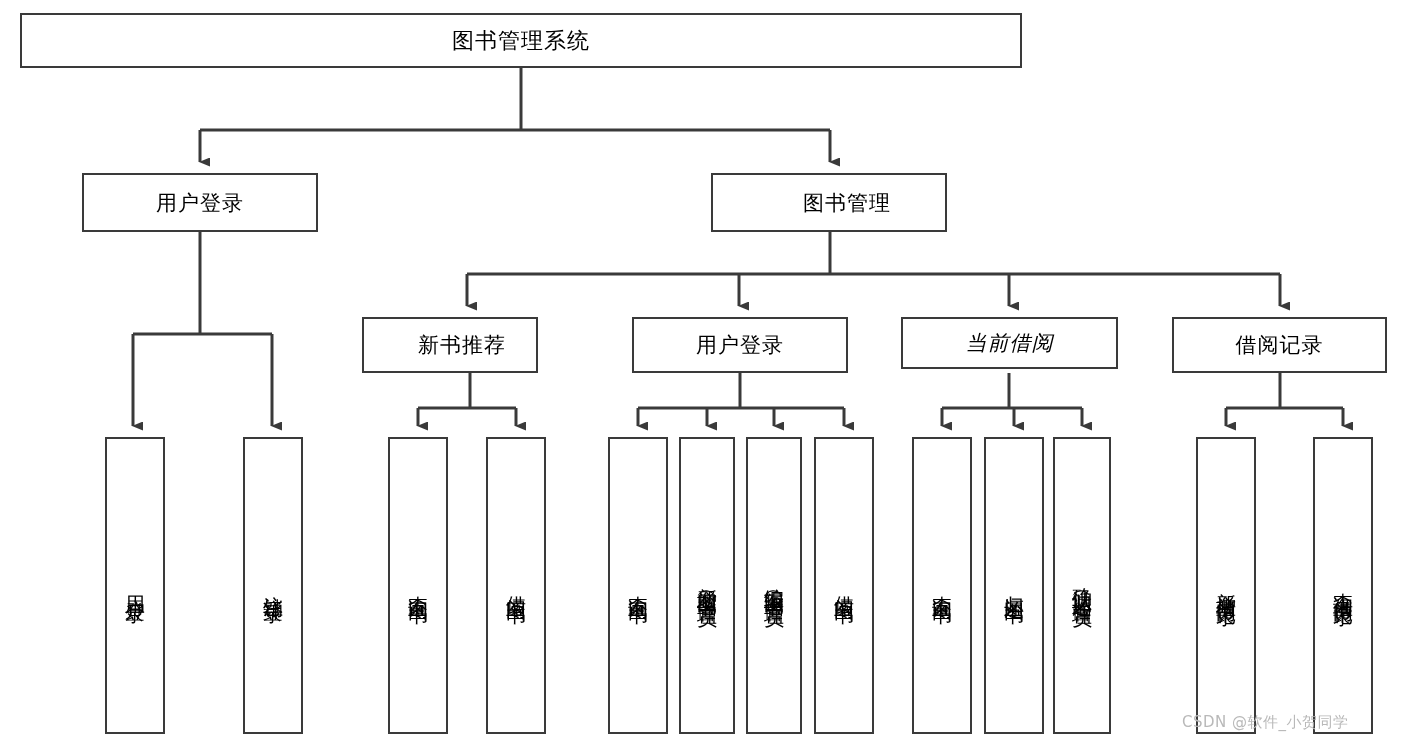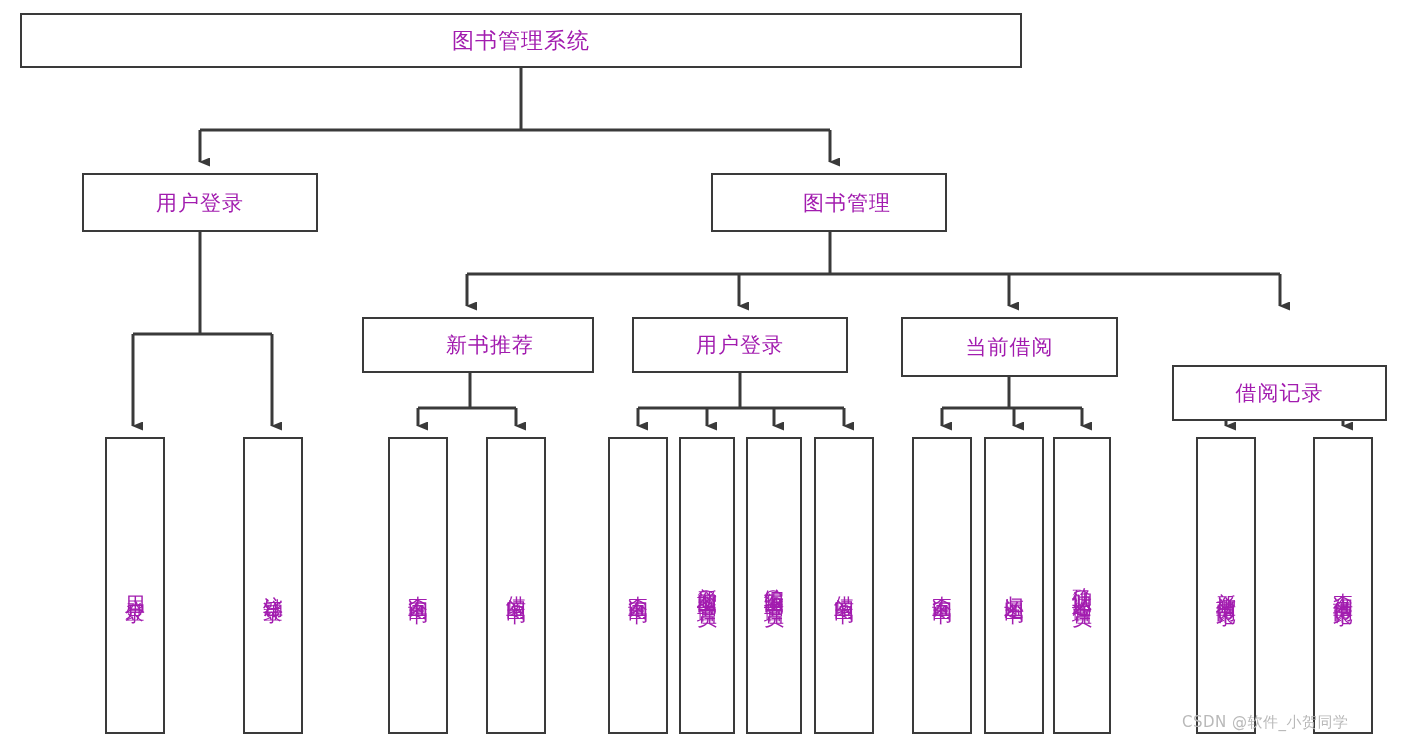--- a/index.html
+++ b/index.html
@@ -26,21 +26,21 @@
     pointer-events: none;
   }
   .node {
     position: absolute;
     box-sizing: border-box;
     border: 2.5px solid #3a3a3a;
     background: #ffffff;
     display: flex;
     align-items: center;
     justify-content: center;
-    color: #a21caf;
+    color: #000000;
     font-size: 21px;
     letter-spacing: 1px;
     z-index: 2;
     text-align: center;
   }
   .node.level0 { font-size: 22px; }
   .node.level1 { font-size: 21px; }
   .node.level2 { font-size: 21px; }
   .node.leaf {
     font-size: 20px;
@@ -126,30 +126,30 @@
     <span>图书管理系统</span>
   </div>
 
   <div class="node level1" style="left: 82px; top: 173px; width: 236px; height: 59px;">
     <span>用户登录</span>
   </div>
   <div class="node level1" style="left: 711px; top: 173px; width: 236px; height: 59px; padding-left: 36px;">
     <span>图书管理</span>
   </div>
 
-  <div class="node level2" style="left: 362px; top: 317px; width: 232px; height: 56px; padding-left: 24px;">
+  <div class="node level2" style="left: 362px; top: 317px; width: 176px; height: 56px; padding-left: 24px;">
     <span>新书推荐</span>
   </div>
   <div class="node level2" style="left: 632px; top: 317px; width: 216px; height: 56px;">
     <span>用户登录</span>
   </div>
-  <div class="node level2" style="left: 901px; top: 317px; width: 217px; height: 60px;">
+  <div class="node level2" style="left: 901px; top: 317px; width: 217px; height: 52px; font-style: italic;">
     <span>当前借阅</span>
   </div>
-  <div class="node level2" style="left: 1172px; top: 317px; width: 215px; height: 56px; margin-top: 48px;">
+  <div class="node level2" style="left: 1172px; top: 317px; width: 215px; height: 56px;">
     <span>借阅记录</span>
   </div>
 
   <div class="node leaf" style="left: 105px; top: 437px; width: 60px; height: 297px;">
     <span class="vtext">用户登录</span>
   </div>
   <div class="node leaf" style="left: 243px; top: 437px; width: 60px; height: 297px;">
     <span class="vtext">注销登录</span>
   </div>
   <div class="node leaf" style="left: 388px; top: 437px; width: 60px; height: 297px;">

